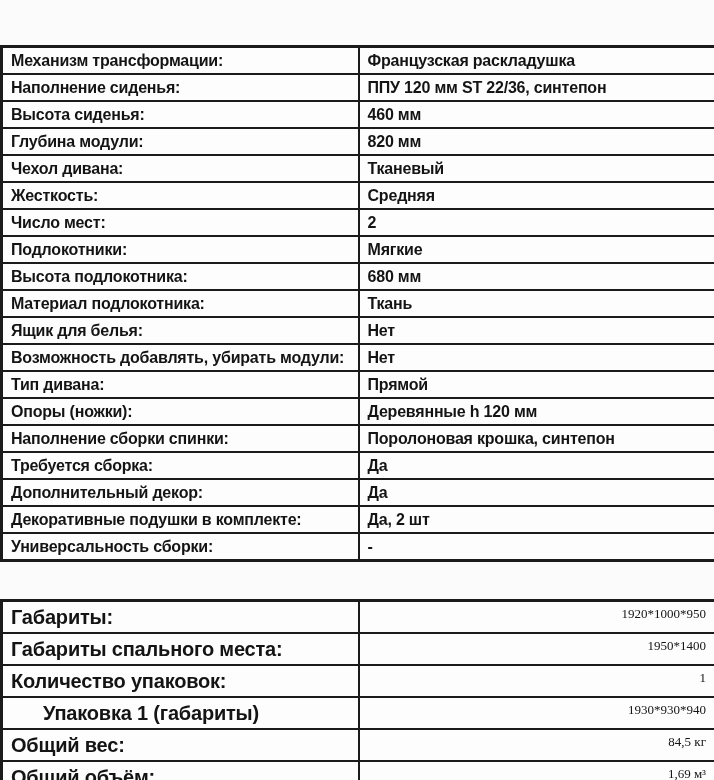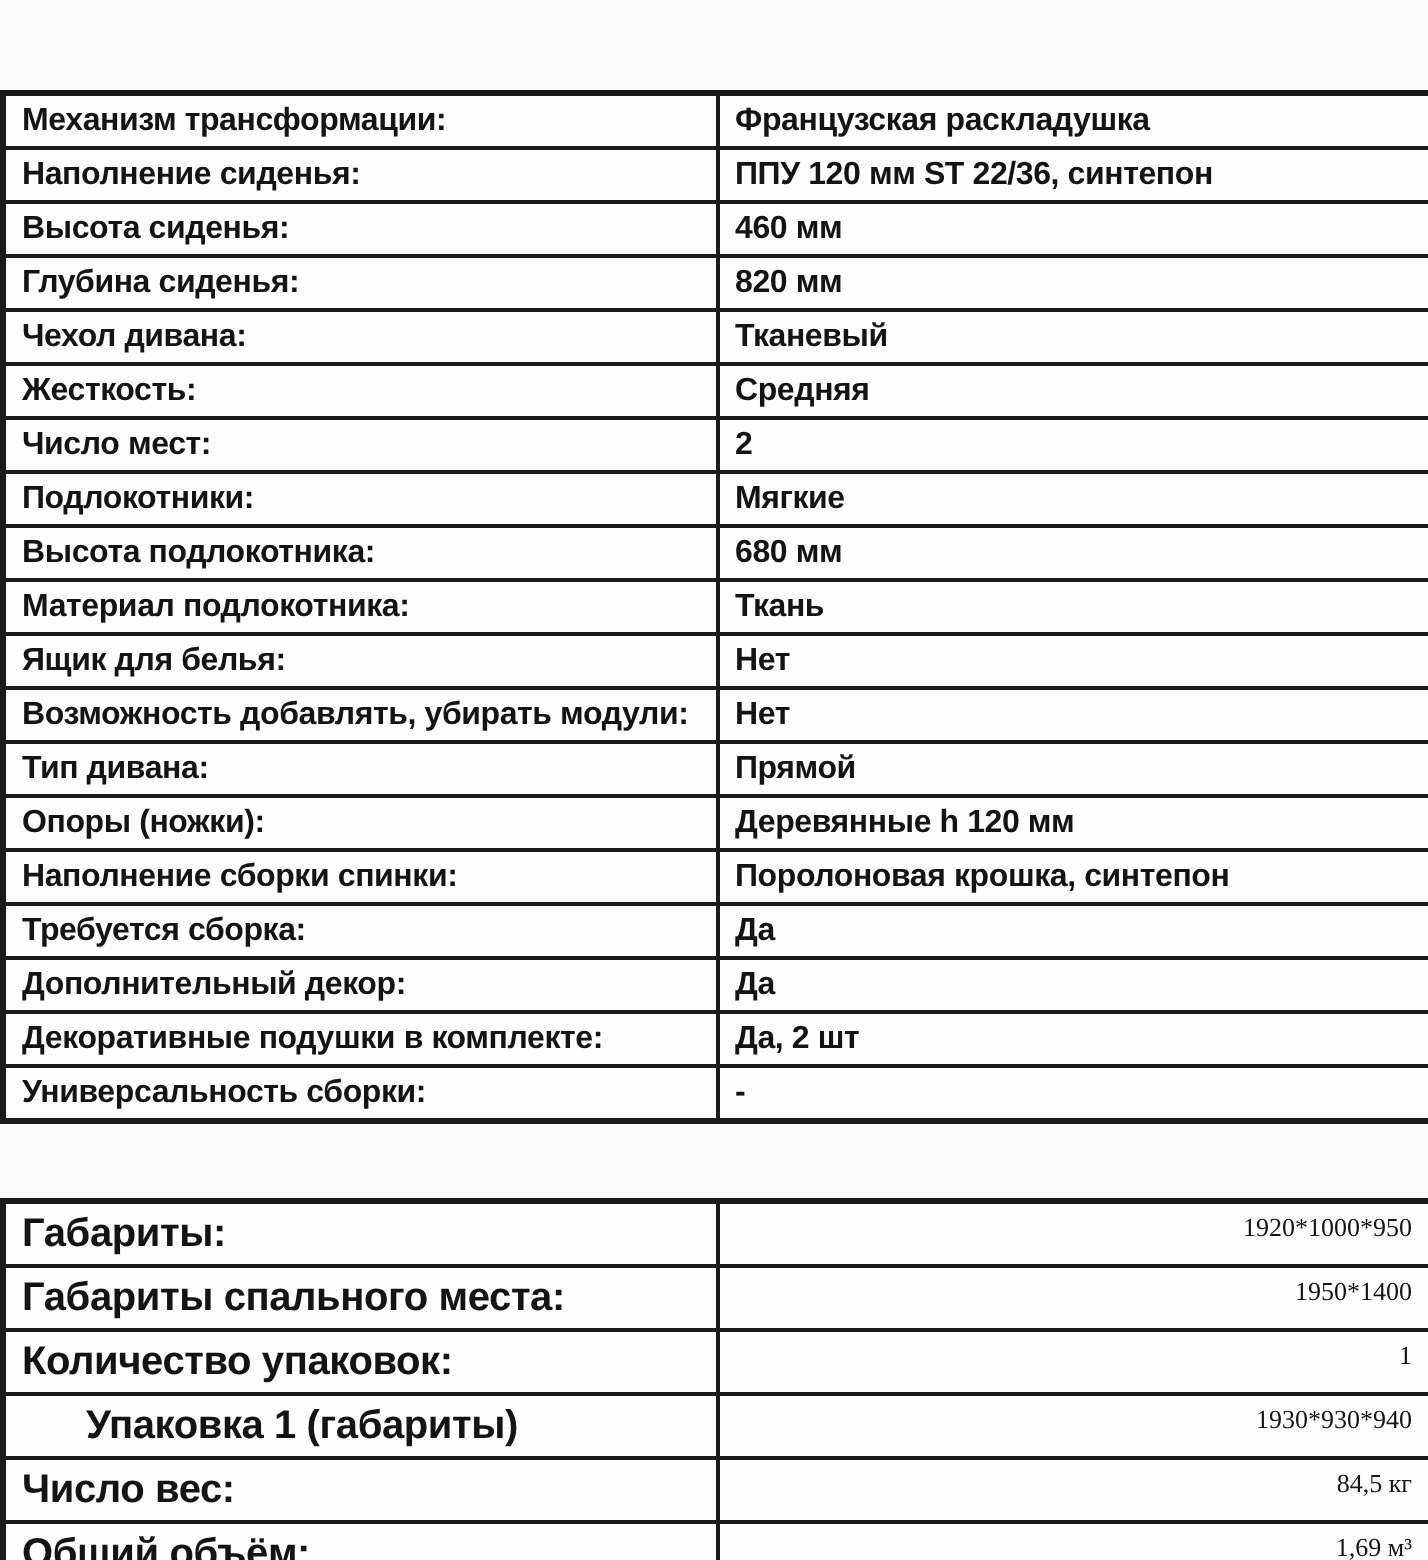--- a/index.html
+++ b/index.html
@@ -81,21 +81,21 @@
         </tr>
         <tr>
           <td class="label-cell">Наполнение сиденья:</td>
           <td class="value-cell">ППУ 120 мм ST 22/36, синтепон</td>
         </tr>
         <tr>
           <td class="label-cell">Высота сиденья:</td>
           <td class="value-cell">460 мм</td>
         </tr>
         <tr>
-          <td class="label-cell">Глубина сиденья:</td>
+          <td class="label-cell">Глубина модули:</td>
           <td class="value-cell">820 мм</td>
         </tr>
         <tr>
           <td class="label-cell">Чехол дивана:</td>
           <td class="value-cell">Тканевый</td>
         </tr>
         <tr>
           <td class="label-cell">Жесткость:</td>
           <td class="value-cell">Средняя</td>
         </tr>
@@ -172,21 +172,21 @@
         </tr>
         <tr>
           <td class="label-cell">Количество упаковок:</td>
           <td class="value-cell">1</td>
         </tr>
         <tr>
           <td class="label-cell indent">Упаковка 1 (габариты)</td>
           <td class="value-cell">1930*930*940</td>
         </tr>
         <tr>
-          <td class="label-cell">Число вес:</td>
+          <td class="label-cell">Общий вес:</td>
           <td class="value-cell">84,5 кг</td>
         </tr>
         <tr>
           <td class="label-cell">Общий объём:</td>
           <td class="value-cell">1,69 м³</td>
         </tr>
       </tbody>
   </table>
 
 </div>

